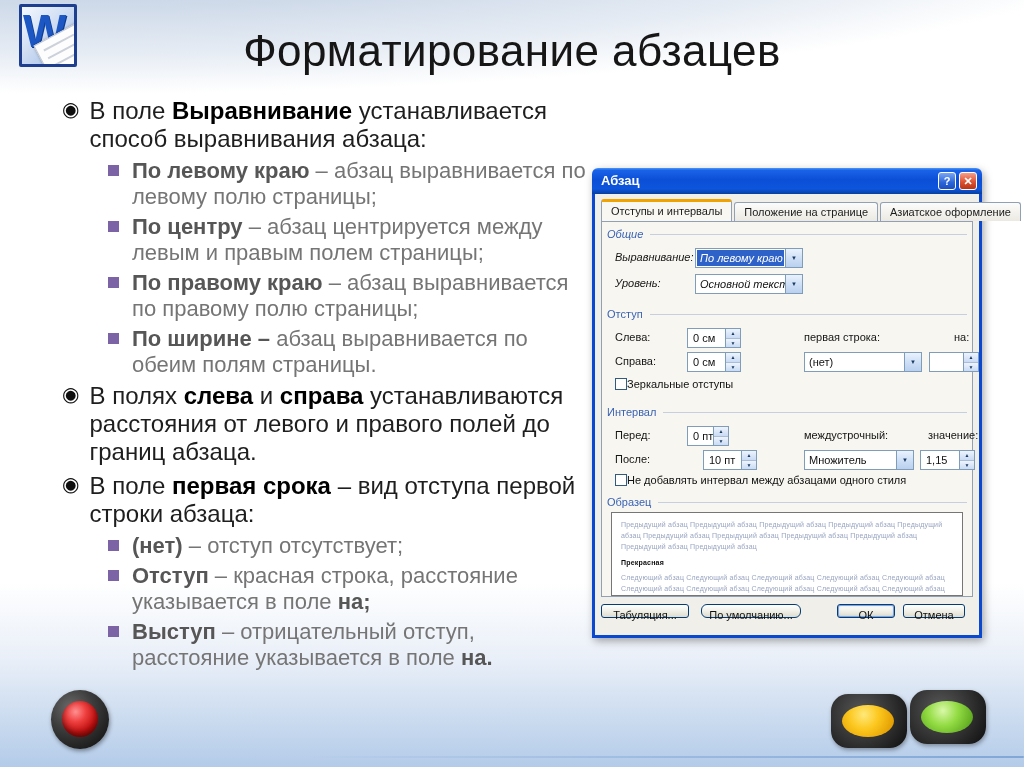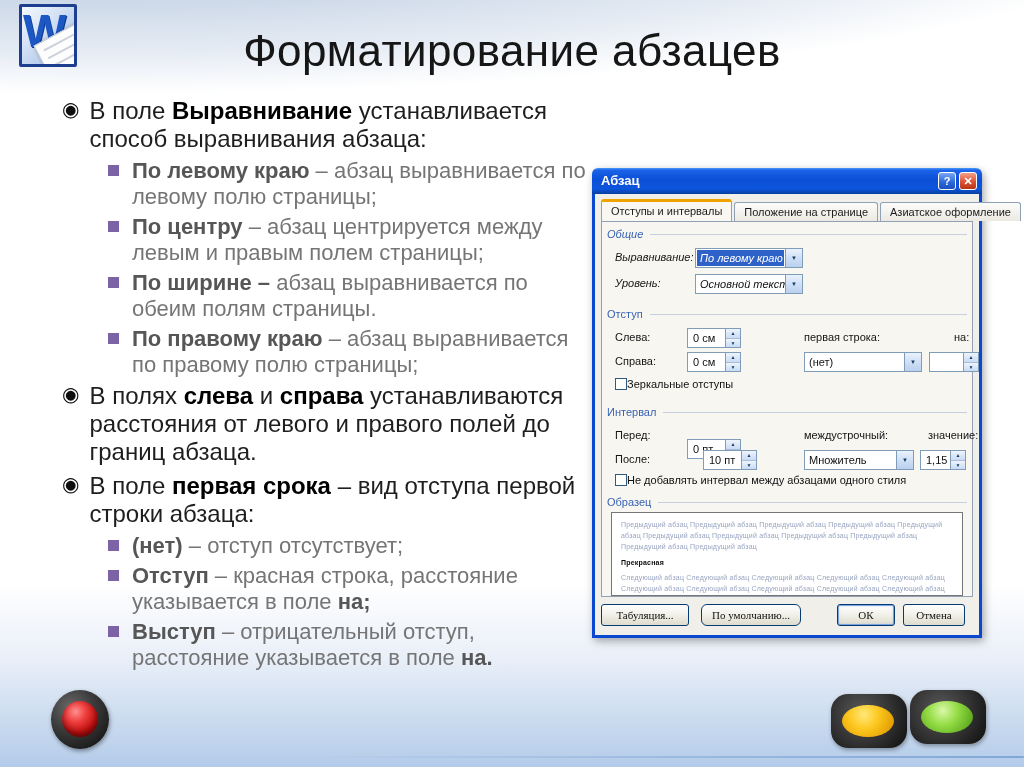--- a/index.html
+++ b/index.html
@@ -78,23 +78,23 @@
   .sb{flex:1;font-size:5px;line-height:8px;text-align:center;color:#1a3c64;
     background:linear-gradient(180deg,#eef4fd,#c9dbf4);}
   .sb + .sb{border-top:1px solid #a9bdd8;}
   .chk{position:absolute;display:flex;align-items:center;gap:0;white-space:nowrap;}
   .chk .box{width:12px;height:12px;background:#fff;border:1px solid #32597e;box-sizing:border-box;}
   .sample-box{position:absolute;top:16px;left:4px;right:4px;height:84px;background:#fff;
     border:1px solid #767676;padding:7px 9px;box-sizing:border-box;overflow:hidden;}
   .smp{font-size:7px;line-height:1.55;color:#98a4c0;letter-spacing:.2px;}
   .smp.cur{color:#0c0c0c;font-weight:bold;margin:5px 0;}
   .btn-row{position:absolute;left:6px;right:6px;top:406px;height:30px;}
-  .xpbtn{position:absolute;top:4px;height:22px;border:1px solid #063c74;border-radius:3px;color:#111;
+  .xpbtn{position:absolute;top:4px;height:14px;border:1px solid #063c74;border-radius:3px;color:#111;
     background:linear-gradient(180deg,#ffffff,#f1f0e8 50%,#dedcce);font-size:11px;text-align:center;
-    line-height:20px;box-sizing:border-box;font-family:Liberation Serif, serif;}
+    line-height:20px;box-sizing:border-box;}
   .b-tab{left:0;width:88px;}
   .b-def{left:100px;width:100px;border-radius:6px;}
   .b-ok{right:78px;width:58px;box-shadow:inset 0 0 0 1px #7da2e0,inset 0 0 3px #9cc0f8;}
   .b-cancel{right:8px;width:62px;}
 
   
   .red-btn{position:absolute;left:51px;top:690px;width:58px;height:59px;border-radius:50%;
     background:radial-gradient(circle at 34% 30%,#6a6a6a 0%,#3c3c3c 40%,#1c1c1c 78%,#0c0c0c 100%);
     box-shadow:1px 2px 4px rgba(0,0,0,.4);}
   .red-core{position:absolute;left:11px;top:11px;width:36px;height:36px;border-radius:50%;
@@ -134,25 +134,25 @@
       <div class="bullet l2">
         <span class="marker2"></span>
         <span class="btxt"><span class="b">По левому краю</span><span> – абзац выравнивается по левому полю страницы;</span></span>
       </div>
       <div class="bullet l2">
         <span class="marker2"></span>
         <span class="btxt"><span class="b">По центру</span><span> – абзац центрируется между левым и правым полем страницы;</span></span>
       </div>
       <div class="bullet l2">
         <span class="marker2"></span>
+        <span class="btxt"><span class="b">По правому краю</span><span> – абзац выравнивается по правому полю страницы;</span></span>
+      </div>
+      <div class="bullet l2">
+        <span class="marker2"></span>
         <span class="btxt"><span class="b">По ширине –</span><span> абзац выравнивается по обеим полям страницы.</span></span>
-      </div>
-      <div class="bullet l2">
-        <span class="marker2"></span>
-        <span class="btxt"><span class="b">По правому краю</span><span> – абзац выравнивается по правому полю страницы;</span></span>
       </div>
       <div class="bullet l1">
         <span class="marker1">◉</span>
         <span class="btxt"><span>В полях </span><span class="b">слева</span><span> и </span><span class="b">справа</span><span> устанавливаются расстояния от левого и правого полей до границ абзаца.</span></span>
       </div>
       <div class="bullet l1">
         <span class="marker1">◉</span>
         <span class="btxt"><span>В поле </span><span class="b">первая срока</span><span> – вид отступа первой строки абзаца:</span></span>
       </div>
       <div class="bullet l2">
@@ -239,42 +239,42 @@
             <span class="box"></span>
             <span>Зеркальные отступы</span>
           </div>
         </div>
 
         <div class="group g-spacing">
           <div class="gcap">
               <span>Интервал</span>
             </div>
           <span class="lbl" style="top:23px;left:8px">Перед:</span>
-          <div class="spin" style="top:33px;left:80px;width:54px">
+          <div class="spin" style="top:20px;left:80px;width:42px">
             <span class="val">0 пт</span>
             <span class="btns">
                 <span class="sb">▲</span>
                 <span class="sb">▼</span>
               </span>
           </div>
           <span class="lbl" style="top:47px;left:8px">После:</span>
           <div class="spin" style="top:44px;left:96px;width:54px">
             <span class="val">10 пт</span>
             <span class="btns">
                 <span class="sb">▲</span>
                 <span class="sb">▼</span>
               </span>
           </div>
           <span class="lbl" style="top:23px;left:197px">междустрочный:</span>
           <span class="lbl" style="top:23px;left:321px">значение:</span>
           <div class="combo" style="top:44px;left:197px;width:110px">
             <span class="val">Множитель</span>
             <span class="drop">▼</span>
           </div>
-          <div class="spin" style="top:44px;left:313px;width:46px">
+          <div class="spin" style="top:44px;left:313px;width:55px">
             <span class="val">1,15</span>
             <span class="btns">
                 <span class="sb">▲</span>
                 <span class="sb">▼</span>
               </span>
           </div>
           <div class="chk" style="top:68px;left:8px">
             <span class="box"></span>
             <span>Не добавлять интервал между абзацами одного стиля</span>
           </div>

